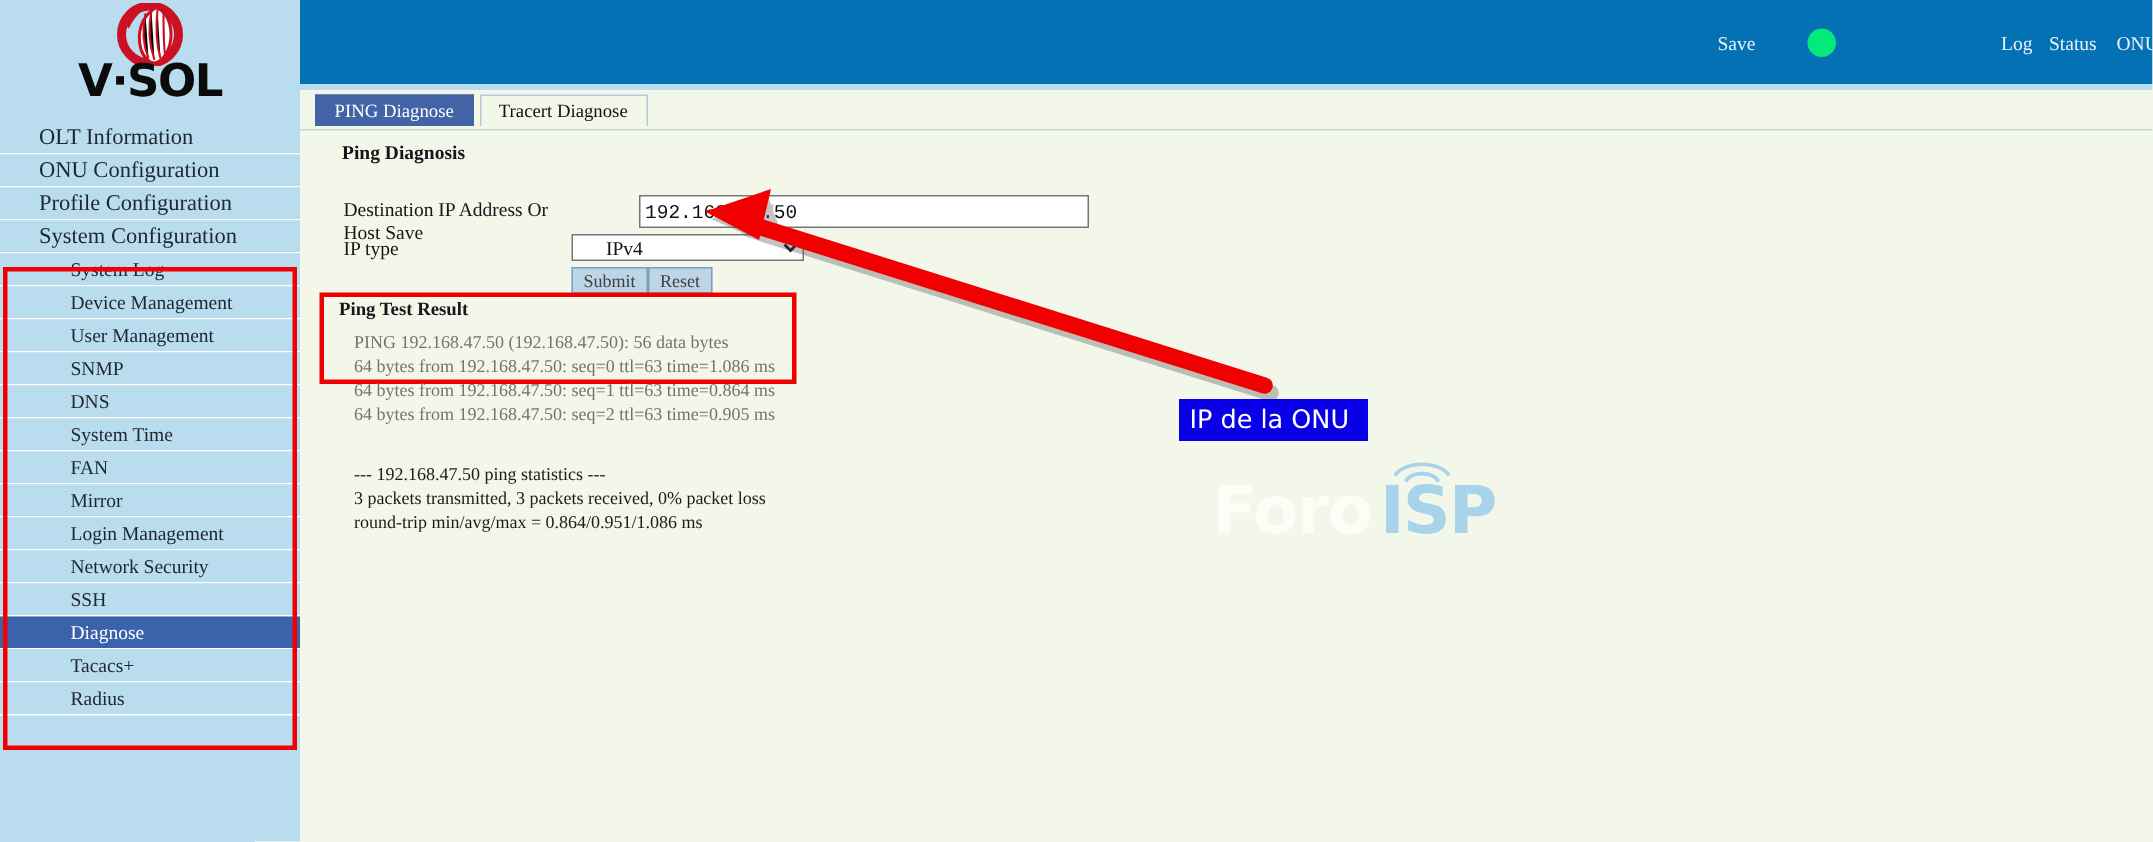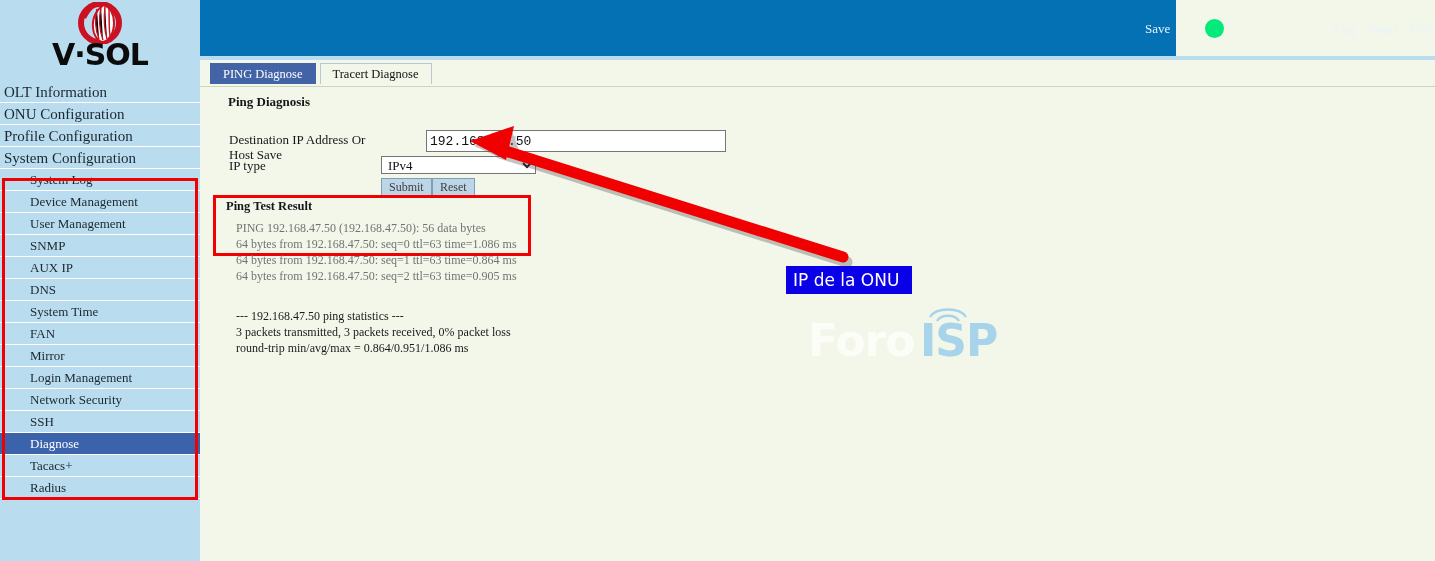--- a/index.html
+++ b/index.html
@@ -47,33 +47,33 @@
     font-weight: bold;
     font-size: 30px;
     letter-spacing: -1px;
     color: #0b0b0b;
     line-height: 34px;
   }
   .menu-top {
     display: block;
     height: 22px;
     line-height: 22px;
-    padding-left: 4px;
+    padding-left: 26px;
     font-size: 15px;
     color: #1c2730;
     background: #b9dcee;
     border-bottom: 1px solid #ffffff;
     white-space: nowrap;
     box-sizing: border-box;
   }
   .menu-sub {
     display: block;
     height: 22px;
     line-height: 22px;
-    padding-left: 30px;
+    padding-left: 47px;
     font-size: 13px;
     color: #1c2730;
     background: #b9dcee;
     border-bottom: 1px solid #ffffff;
     white-space: nowrap;
     box-sizing: border-box;
   }
   .menu-sub.selected {
     background: #3b63ab;
     color: #ffffff;
@@ -89,21 +89,21 @@
     border: 3px solid #f00000;
     box-sizing: border-box;
     z-index: 5;
     pointer-events: none;
   }
 
   
   #header {
     position: absolute;
     left: 200px; top: 0;
-    width: 976px;
+    width: 1235px;
     height: 56px;
     background: #0571b5;
     z-index: 1;
   }
   .hdr-link {
     position: absolute;
     top: 21px;
     font-size: 13px;
     color: #e8f3fb;
     font-family: "Liberation Serif", serif;
@@ -215,21 +215,21 @@
     left: 181px;
     top: 96px;
     width: 155px;
     height: 18px;
     border: 1px solid #767676;
     background: #ffffff;
     font-family: "Liberation Serif", serif;
     font-size: 13px;
     box-sizing: border-box;
     color: #111;
-    padding-left: 2px;
+    padding-left: 18px;
   }
   #btn-submit, #btn-reset {
     position: absolute;
     top: 118px;
     height: 18px;
     line-height: 16px;
     background: #bcd6e8;
     border: 1px solid #7f9db9;
     color: #404040;
     font-family: "Liberation Serif", serif;
@@ -388,23 +388,20 @@
       <div class="menu-sub">
         <span>Device Management</span>
       </div>
       <div class="menu-sub">
         <span>User Management</span>
       </div>
       <div class="menu-sub">
         <span>SNMP</span>
       </div>
       <div class="menu-sub">
-        <span>AUX IP</span>
-      </div>
-      <div class="menu-sub">
         <span>DNS</span>
       </div>
       <div class="menu-sub">
         <span>System Time</span>
       </div>
       <div class="menu-sub">
         <span>FAN</span>
       </div>
       <div class="menu-sub">
         <span>Mirror</span>

